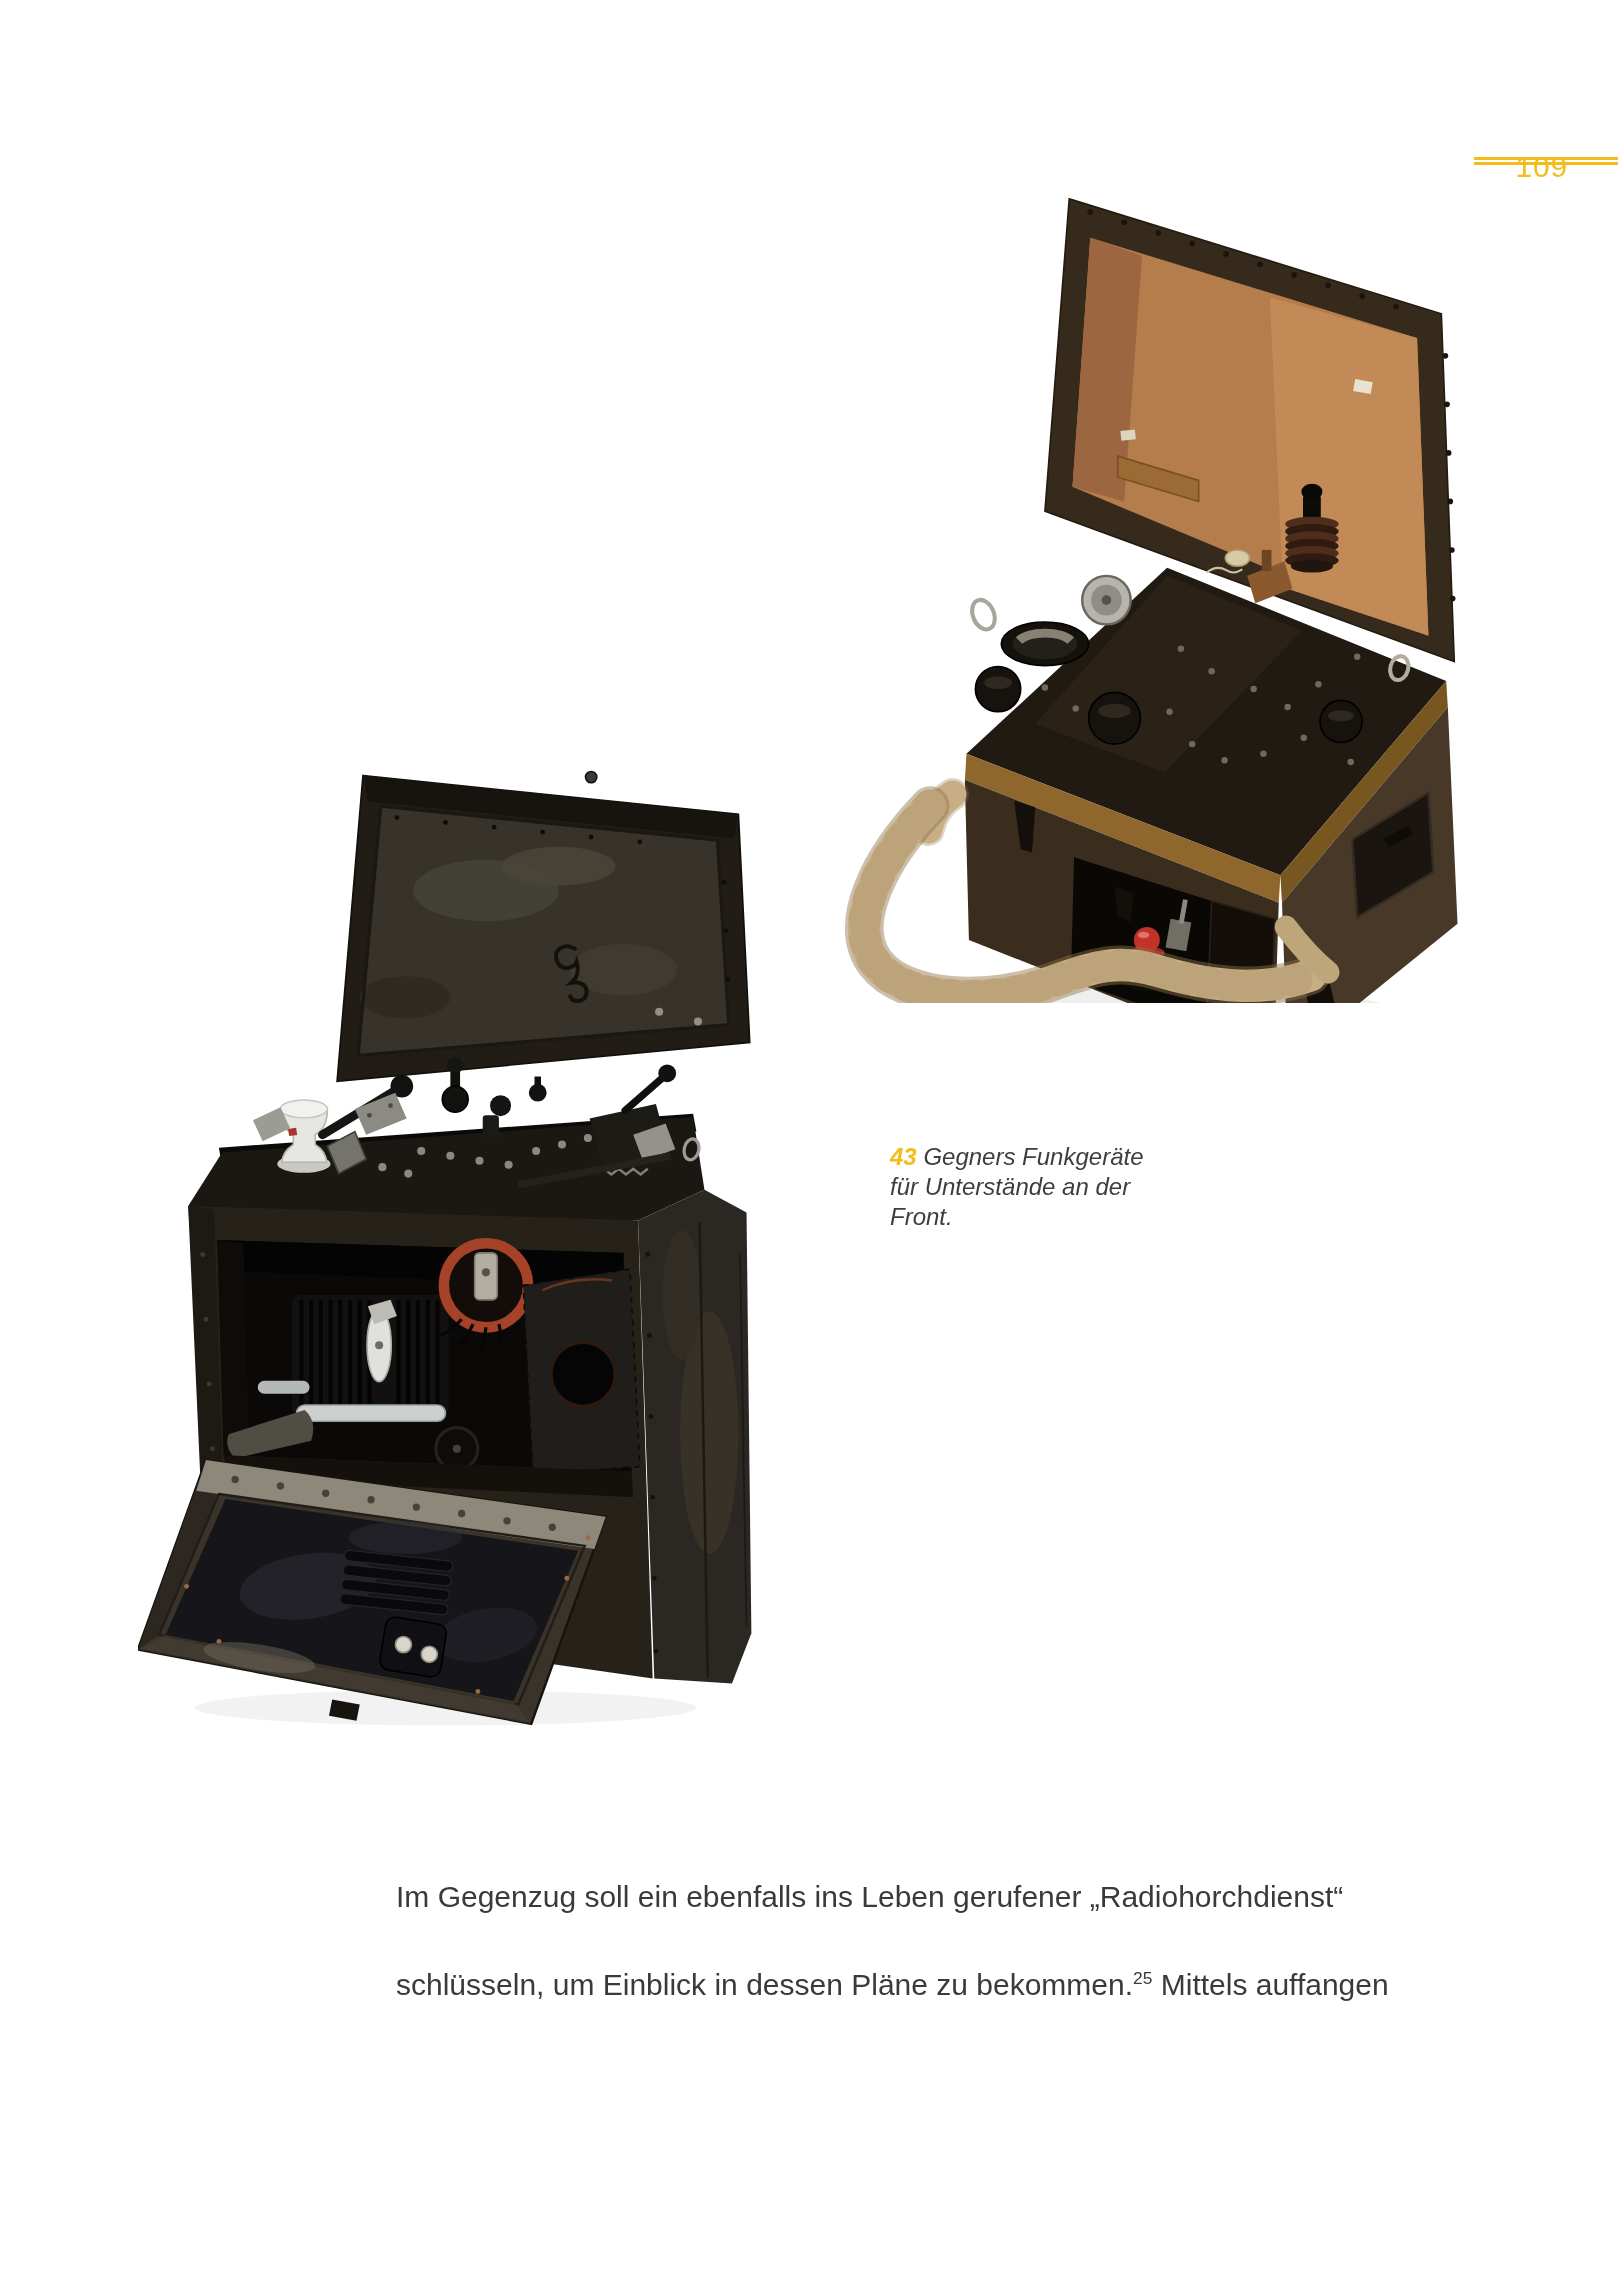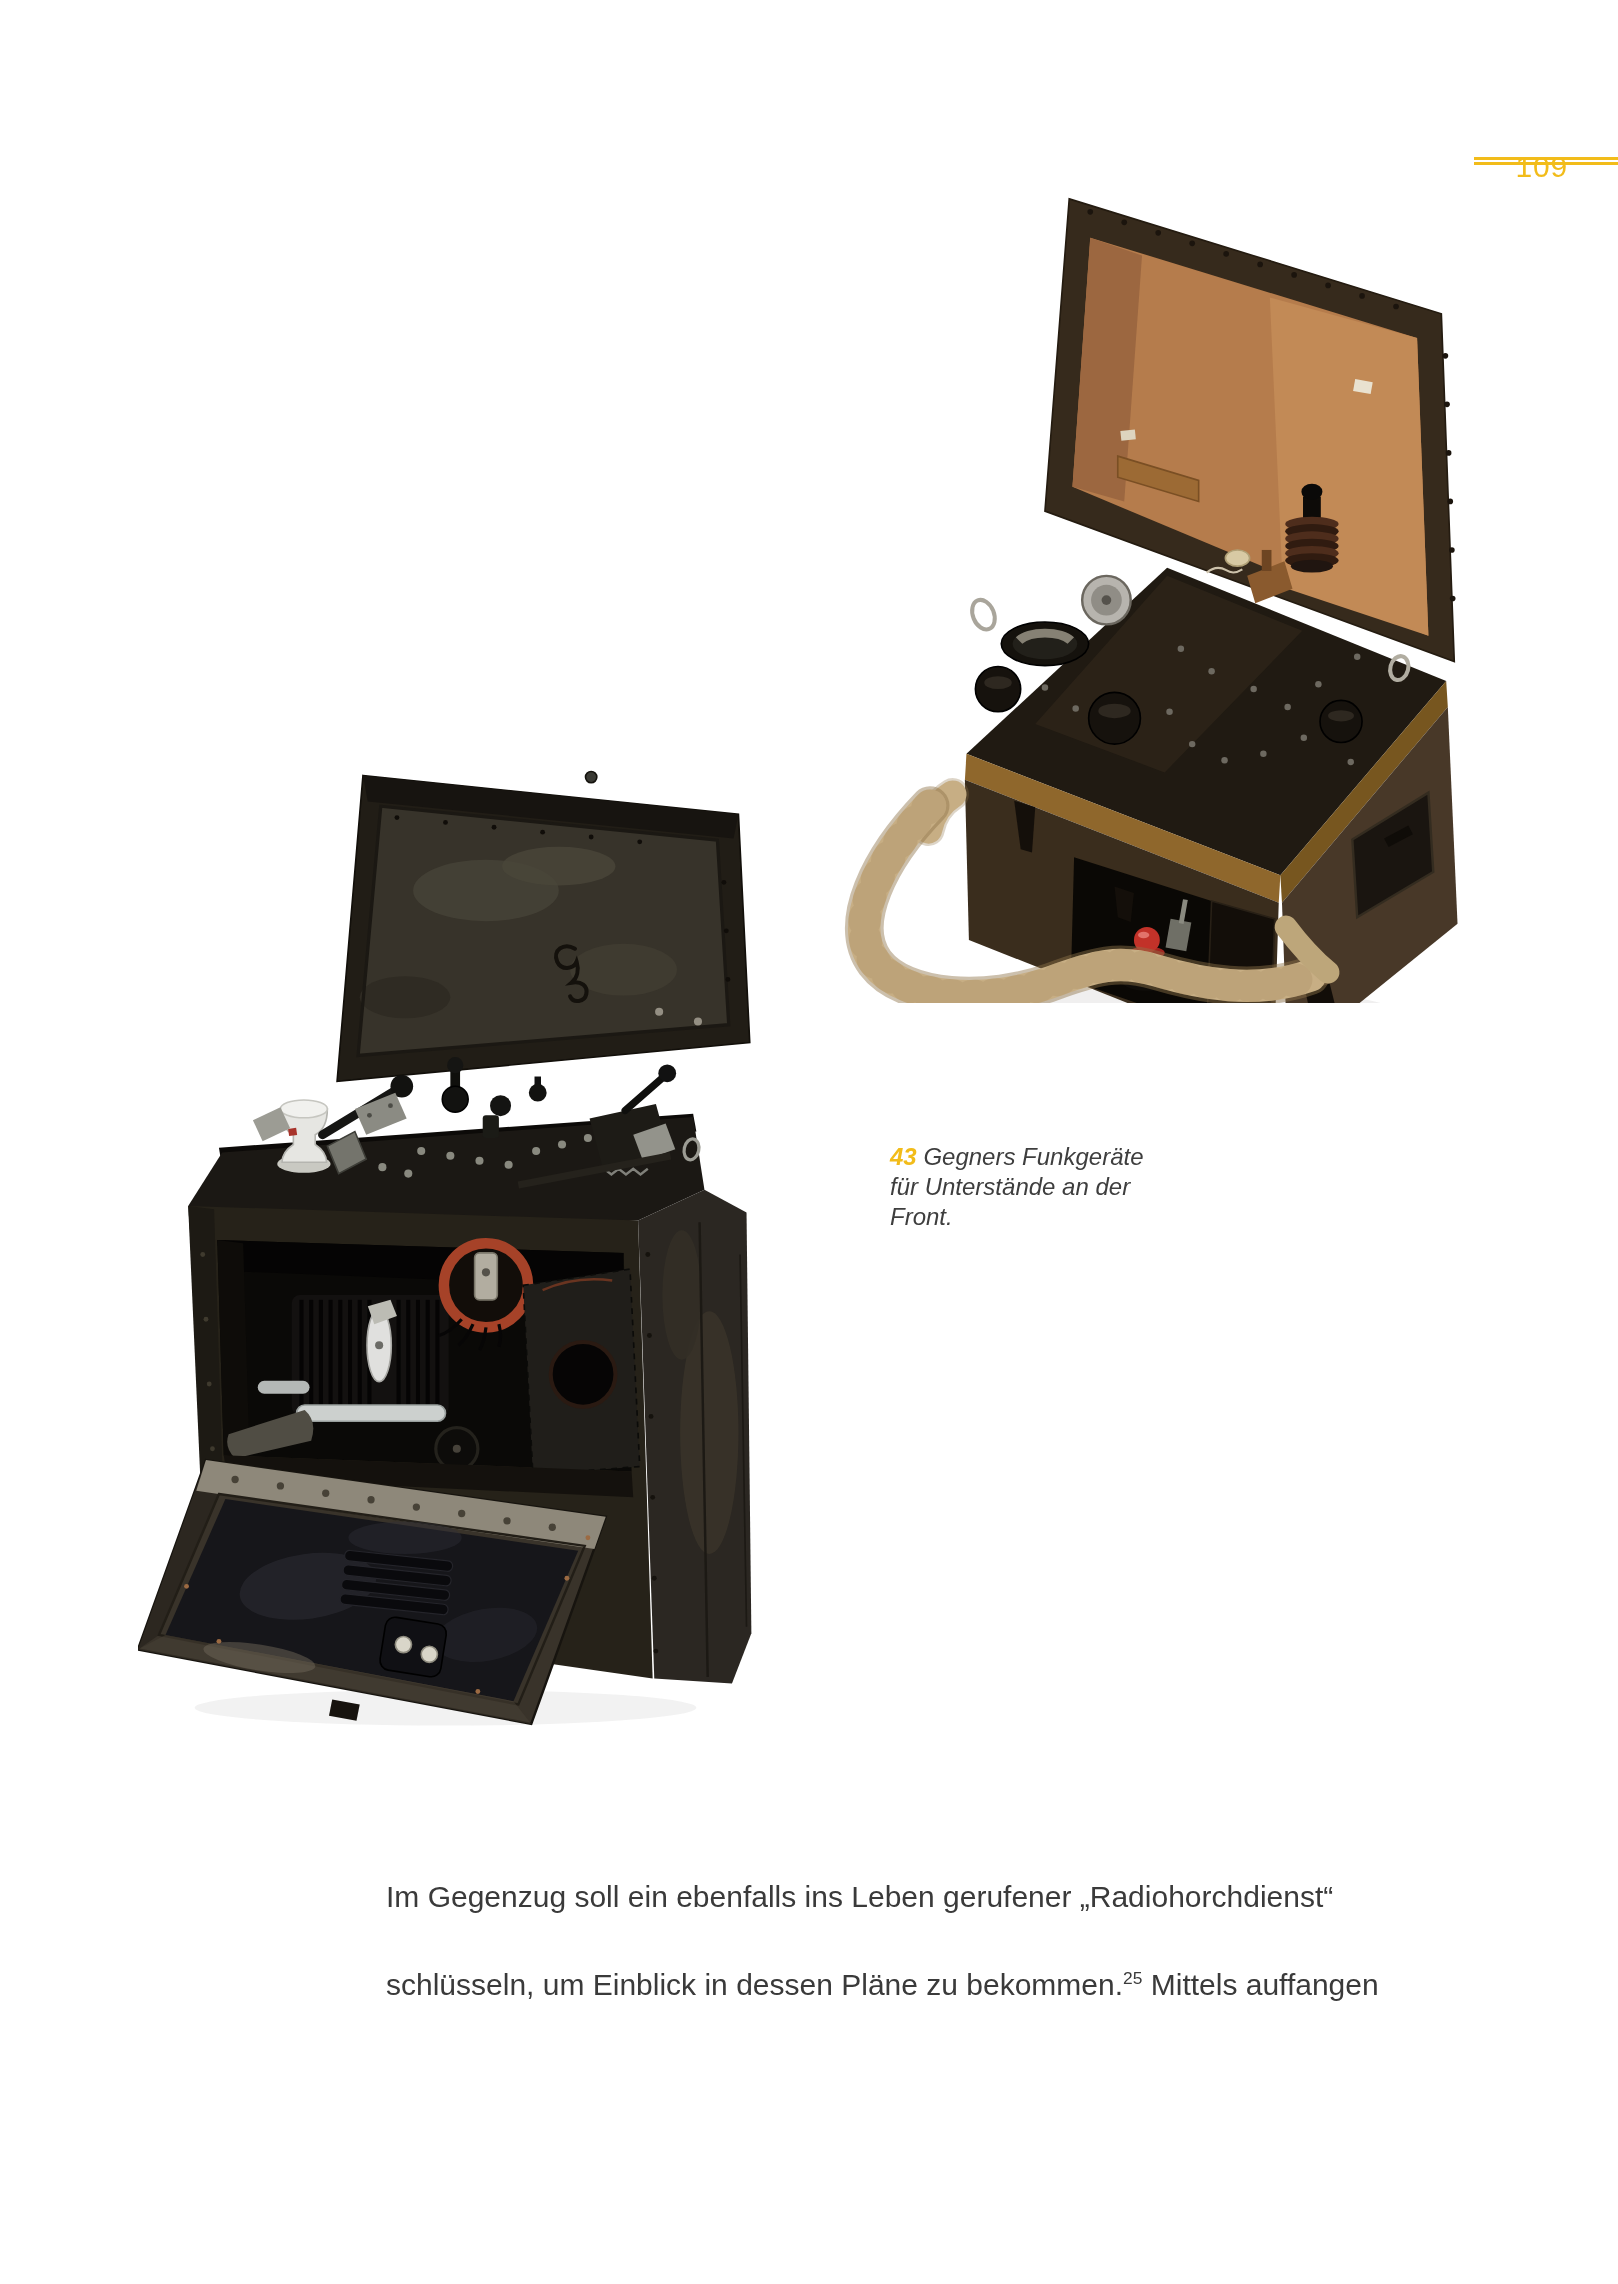--- a/index.html
+++ b/index.html
@@ -43,21 +43,21 @@
     font-style:italic;
     color:var(--caption-text,#3E3E3E);
   }
   .caption .fignum{
     color:var(--accent-yellow,#F2BC1A);
     font-weight:bold;
     margin-top:6px;
   }
   .body-text{
     position:absolute;
-    left:386px;
+    left:396px;
     top:1845px;
     width:1084px;
     font-size:30px;
     line-height:44px;
     color:var(--body-text,#3A3A3A);
   }
   .body-text sup{
     font-size:0.58em;
     line-height:0;
     vertical-align:super;

